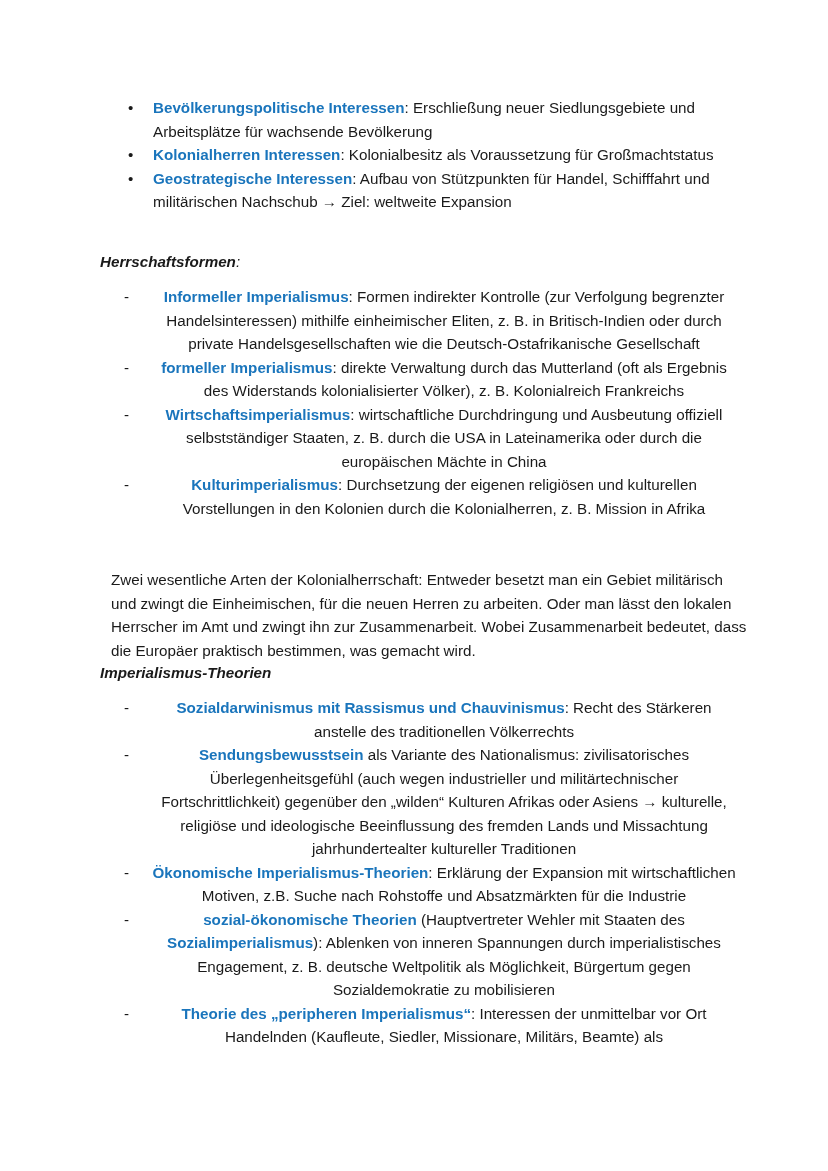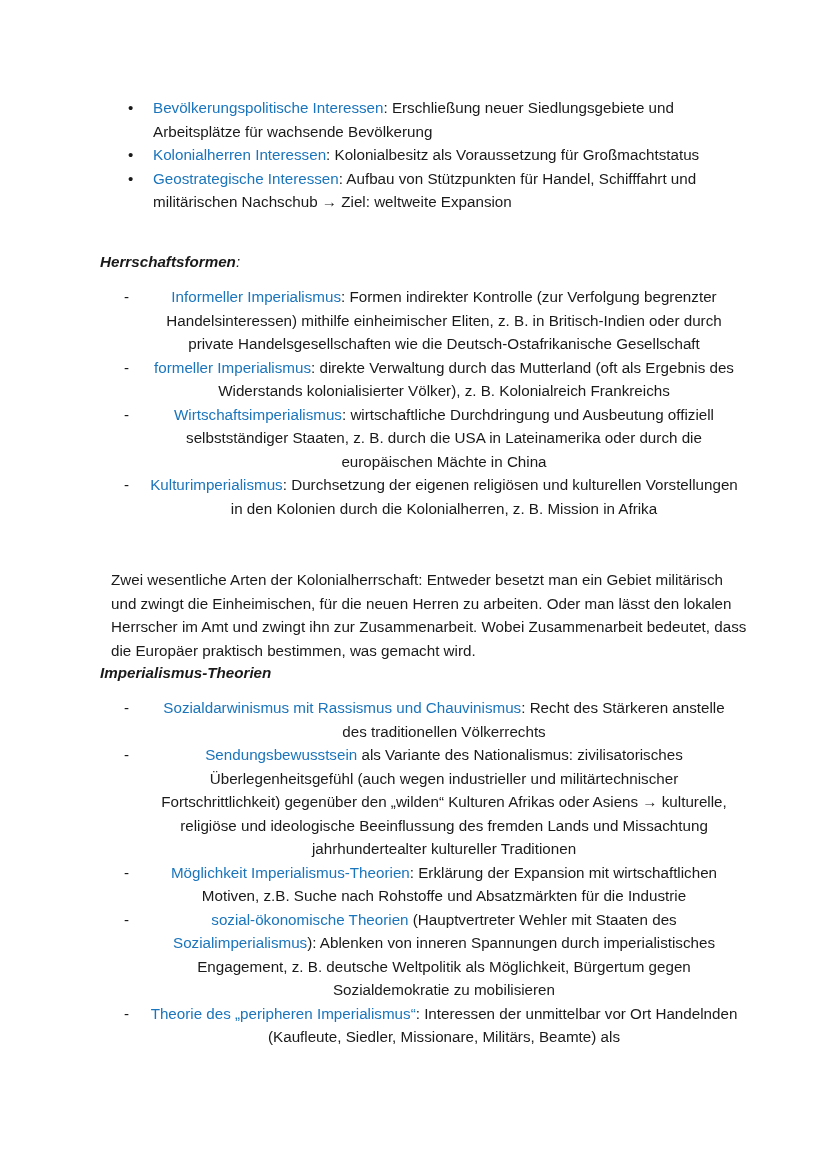--- a/index.html
+++ b/index.html
@@ -2,21 +2,21 @@
 <html><head>
 <meta charset="utf-8">
 <style>
   html, body { margin: 0; padding: 0; background: #ffffff; }
   body {
     width: 828px; height: 1171px; overflow: hidden; position: relative;
     font-family: "Liberation Sans", "DejaVu Sans", sans-serif;
     color: #1a1a1a; font-size: 15.2px; line-height: 23.5px;
   }
   .page { position: absolute; left: 0; top: 0; width: 828px; }
-  .hl { color: #1a75bc; font-weight: normal; }
+  .hl { color: #1a75bc; font-weight: bold; }
   .list { position: absolute; left: 0; width: 828px; margin: 0; padding: 0; list-style: none; }
   .item { position: relative; }
   .marker { position: absolute; }
   .dot-list .marker { left: 128px; top: 0; }
   .dot-list .text { margin-left: 153px; width: 580px; }
   .dash-list .marker { left: 124px; top: 0; }
   .dash-list .text { margin-left: 149px; width: 590px; text-align: center; }
   .heading { position: absolute; left: 100px; font-weight: bold; font-style: italic; }
   .para { position: absolute; left: 99px; width: 640px; }
 </style>
@@ -69,21 +69,21 @@
     <li class="item">
       <span class="marker">-</span>
       <div class="text"><span class="hl">Sozialdarwinismus mit Rassismus und Chauvinismus</span><span>: Recht des Stärkeren anstelle des traditionellen Völkerrechts</span></div>
     </li>
     <li class="item">
       <span class="marker">-</span>
       <div class="text"><span class="hl">Sendungsbewusstsein</span><span> als Variante des Nationalismus: zivilisatorisches Überlegenheitsgefühl (auch wegen industrieller und militärtechnischer Fortschrittlichkeit) gegenüber den „wilden“ Kulturen Afrikas oder Asiens → kulturelle, religiöse und ideologische Beeinflussung des fremden Lands und Missachtung jahrhundertealter kultureller Traditionen</span></div>
     </li>
     <li class="item">
       <span class="marker">-</span>
-      <div class="text"><span class="hl">Möglichkeit Imperialismus-Theorien</span><span>: Erklärung der Expansion mit wirtschaftlichen Motiven, z.B. Suche nach Rohstoffe und Absatzmärkten für die Industrie</span></div>
+      <div class="text"><span class="hl">Ökonomische Imperialismus-Theorien</span><span>: Erklärung der Expansion mit wirtschaftlichen Motiven, z.B. Suche nach Rohstoffe und Absatzmärkten für die Industrie</span></div>
     </li>
     <li class="item">
       <span class="marker">-</span>
       <div class="text"><span class="hl">sozial-ökonomische Theorien</span><span> (Hauptvertreter Wehler mit Staaten des </span><span class="hl">Sozialimperialismus</span><span>): Ablenken von inneren Spannungen durch imperialistisches Engagement, z. B. deutsche Weltpolitik als Möglichkeit, Bürgertum gegen Sozialdemokratie zu mobilisieren</span></div>
     </li>
     <li class="item">
       <span class="marker">-</span>
       <div class="text"><span class="hl">Theorie des „peripheren Imperialismus“</span><span>: Interessen der unmittelbar vor Ort Handelnden (Kaufleute, Siedler, Missionare, Militärs, Beamte) als</span></div>
     </li>
   </ul>

